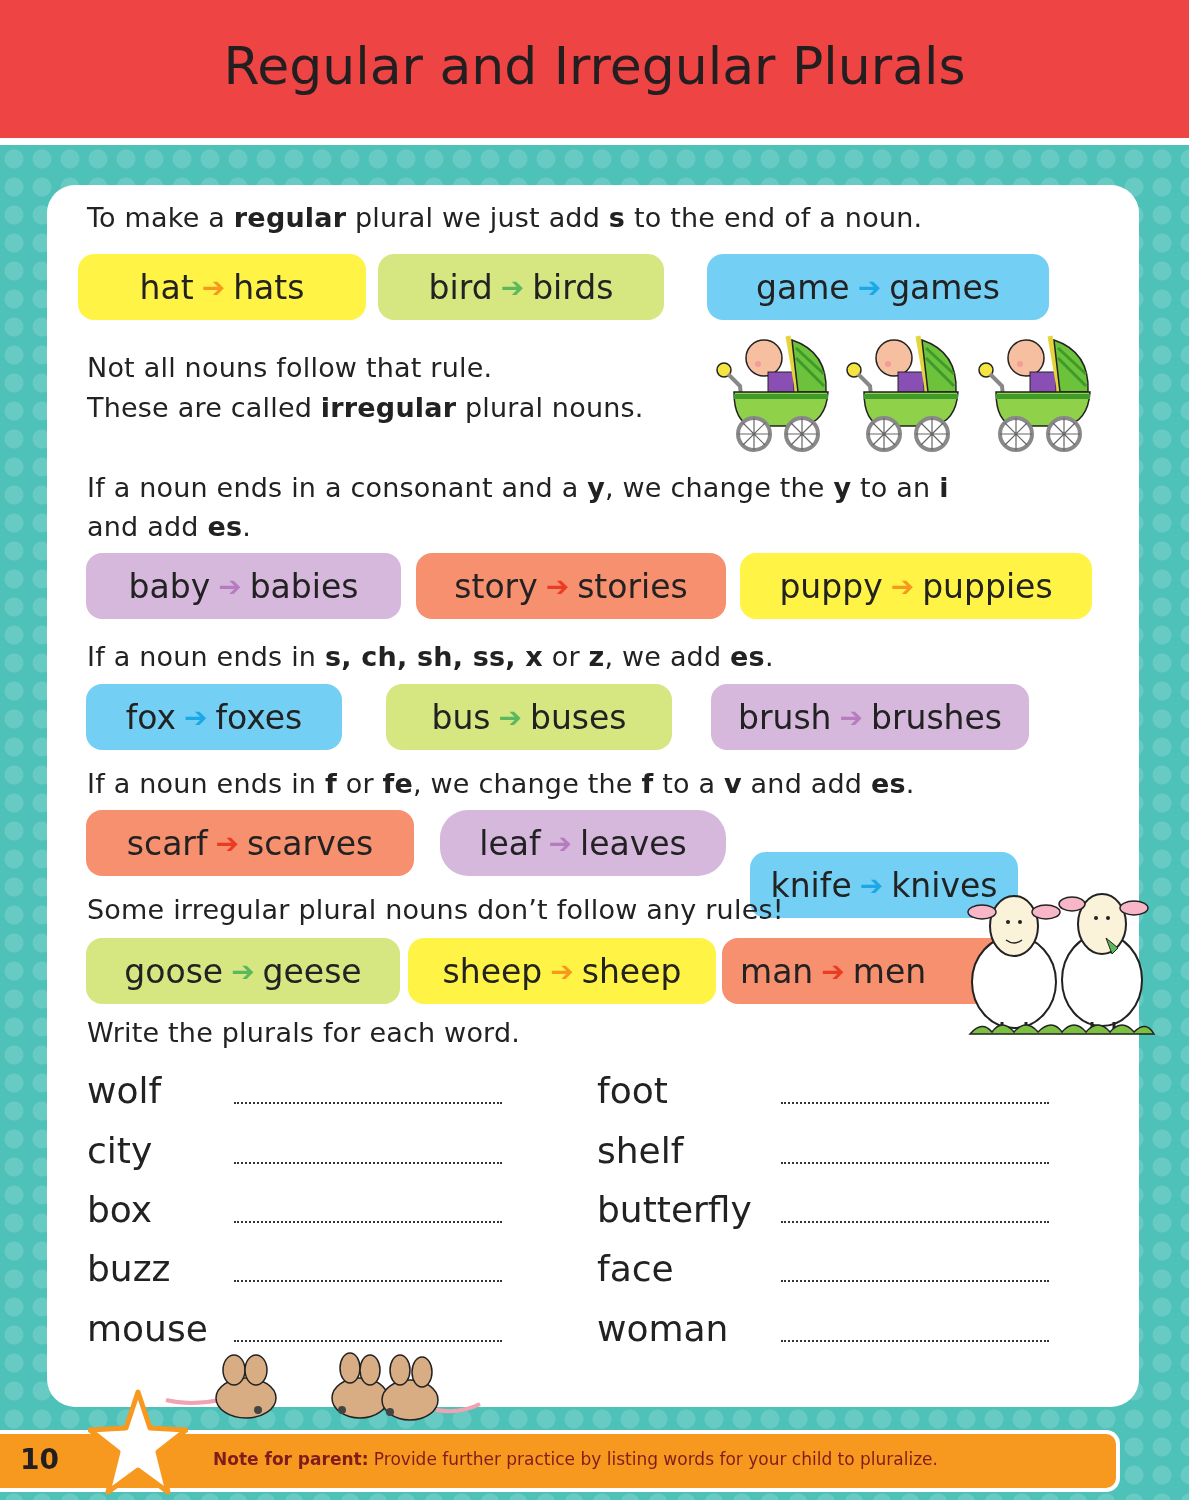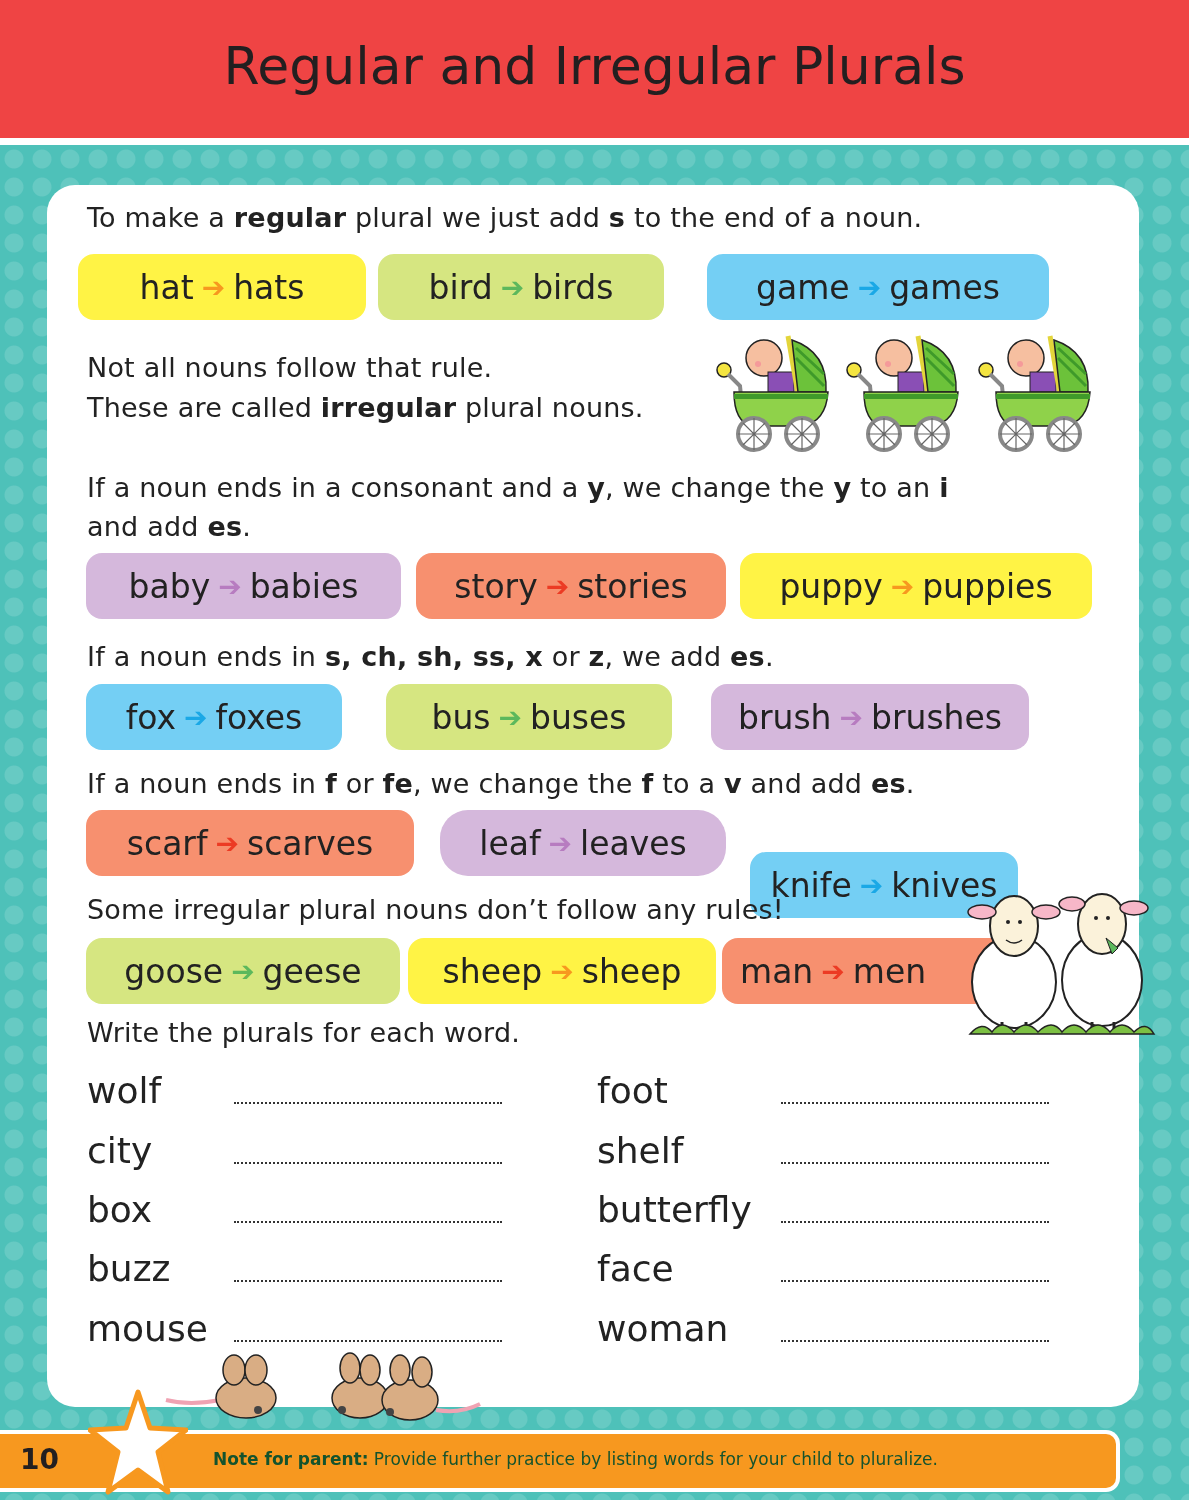--- a/index.html
+++ b/index.html
@@ -64,21 +64,21 @@
 
   .footer-bar {
     position: absolute; left: 0; top: 1430px; width: 1120px; height: 62px;
     background: #f7981f; border: 4px solid #fff; border-left: none;
     border-radius: 0 14px 14px 0;
   }
   .page-num {
     position: absolute; left: 20px; top: 1443px; font-size: 28px; font-weight: bold; color: #231f20;
   }
   .note {
-    position: absolute; left: 213px; top: 1449px; font-size: 17px; color: #14532d; white-space: nowrap;
+    position: absolute; left: 213px; top: 1449px; font-size: 17px; color: #7f1d1d; white-space: nowrap;
   }
   .note b { font-weight: bold; }
   .star-icon { position: absolute; left: 88px; top: 1388px; width: 100px; height: 112px; }
 
   .illus { position: absolute; }
 </style>
 </head>
 <body>
 
 <div class="header">

